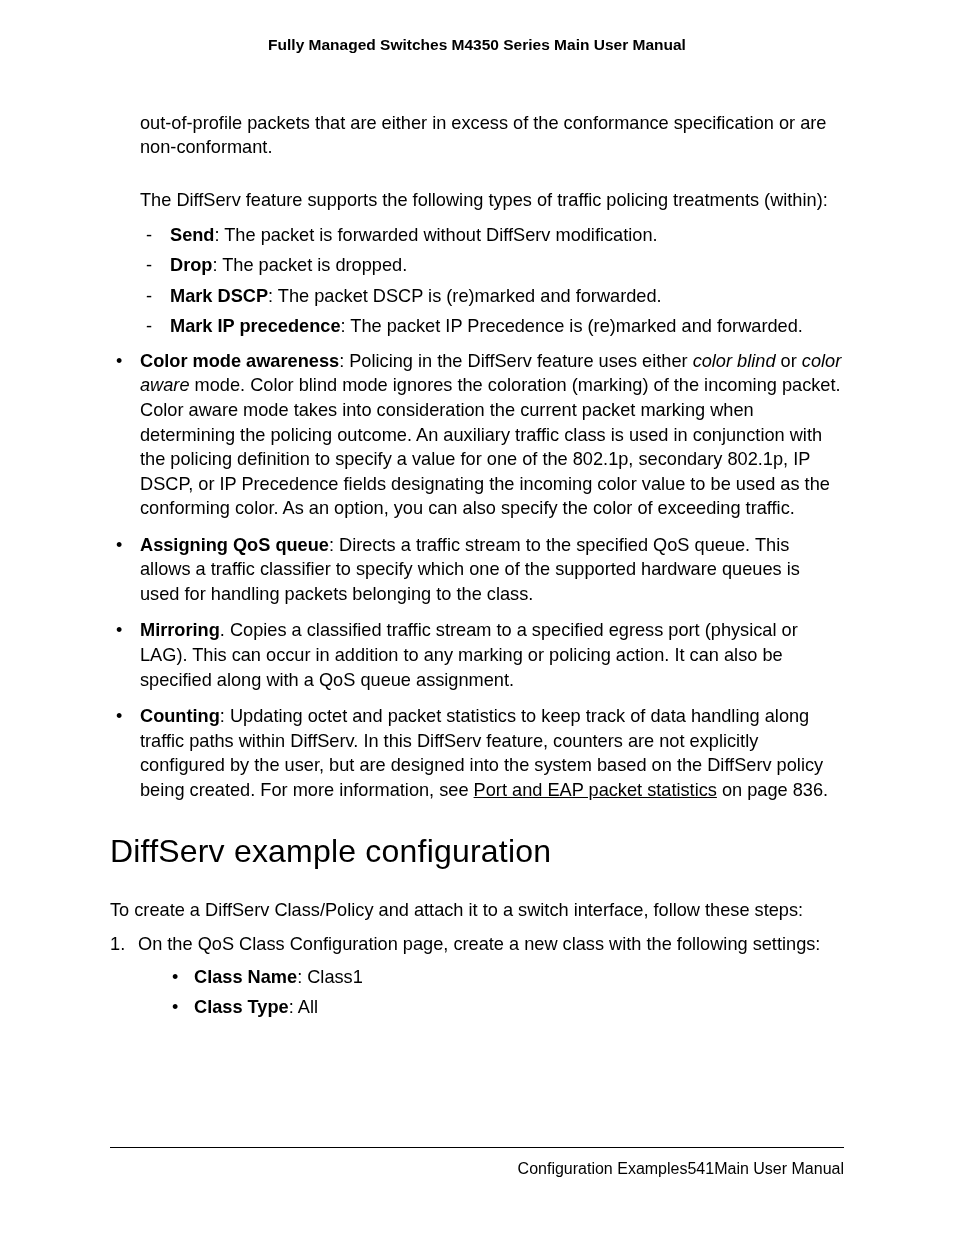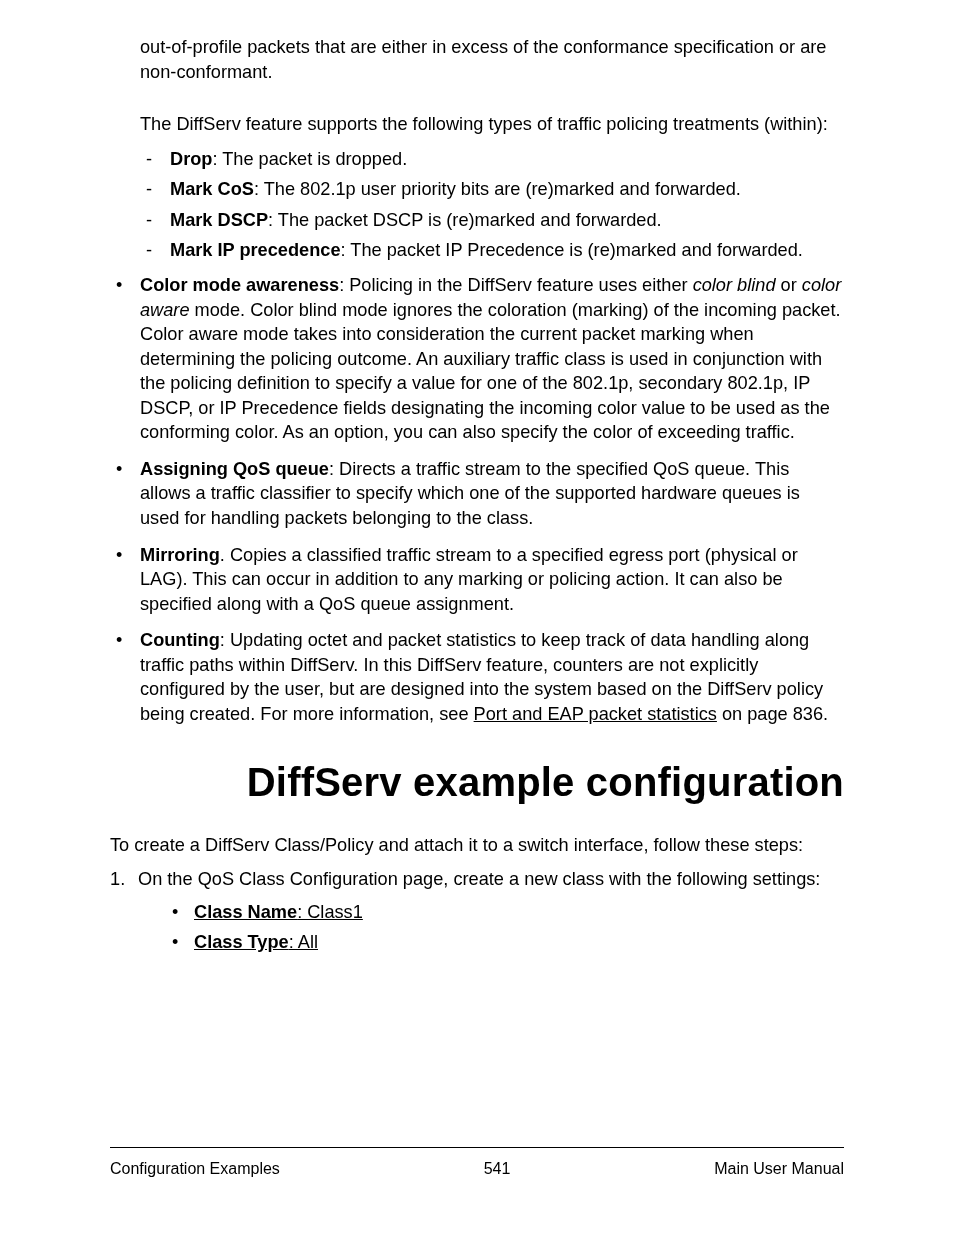--- a/index.html
+++ b/index.html
@@ -63,40 +63,38 @@
     content: "•";
     position: absolute;
     left: 6px;
     top: 0;
     font-size: 18px;
   }
   ul.subbullets {
     list-style: none;
     margin: 8px 0 0 28px;
     padding: 0;
-    text-decoration: underline;
   }
   ul.subbullets > li {
     position: relative;
     padding-left: 28px;
     margin: 0 0 6px 0;
   }
   ul.subbullets > li::before {
     content: "•";
     position: absolute;
     left: 6px;
     top: 0;
     font-size: 18px;
   }
   h1.section {
-    font-weight: 700;
-    font-size: 40px;
+    font-weight: 400;
+    font-size: 32px;
     margin: 28px 0 24px 0;
     letter-spacing: 0.2px;
-    text-align: right;
   }
   .after-h1-para {
     margin: 0 0 10px 0;
   }
   ol.steps {
     list-style: none;
     counter-reset: step;
     margin: 0;
     padding: 0;
   }
@@ -121,36 +119,37 @@
     right: 110px;
     bottom: 55px;
   }
   .footer-rule {
     border: none;
     border-top: 1px solid #000;
     margin: 0 0 10px 0;
   }
   .footer-row {
     display: flex;
-    justify-content: space-between;
+    justify-content: flex-end;
     font-size: 16px;
   }
 </style>
 </head>
 <body>
 
 <div class="page">
 
+  <div class="doc-header">Fully Managed Switches M4350 Series Main User Manual</div>
 
   <p class="body-para">out-of-profile packets that are either in excess of the conformance specification or are non-conformant.</p>
   <p class="intro-para">The DiffServ feature supports the following types of traffic policing treatments (within):</p>
 
   <ul class="dash">
+    <li><span class="bold">Send</span><span>: The packet is forwarded without DiffServ modification.</span></li>
     <li><span class="bold">Drop</span><span>: The packet is dropped.</span></li>
-    <li><span class="bold">Mark CoS</span><span>: The 802.1p user priority bits are (re)marked and forwarded.</span></li>
     <li><span class="bold">Mark DSCP</span><span>: The packet DSCP is (re)marked and forwarded.</span></li>
     <li><span class="bold">Mark IP precedence</span><span>: The packet IP Precedence is (re)marked and forwarded.</span></li>
   </ul>
 
   <ul class="bullets">
     <li>
       <span class="bold">Color mode awareness</span><span>: Policing in the DiffServ feature uses either </span><span class="italic">color blind</span><span> or </span><span class="italic">color aware</span><span> mode. Color blind mode ignores the coloration (marking) of the incoming packet. Color aware mode takes into consideration the current packet marking when determining the policing outcome. An auxiliary traffic class is used in conjunction with the policing definition to specify a value for one of the 802.1p, secondary 802.1p, IP DSCP, or IP Precedence fields designating the incoming color value to be used as the conforming color. As an option, you can also specify the color of exceeding traffic.</span>
     </li>
     <li>
       <span class="bold">Assigning QoS queue</span><span>: Directs a traffic stream to the specified QoS queue. This allows a traffic classifier to specify which one of the supported hardware queues is used for handling packets belonging to the class.</span>

